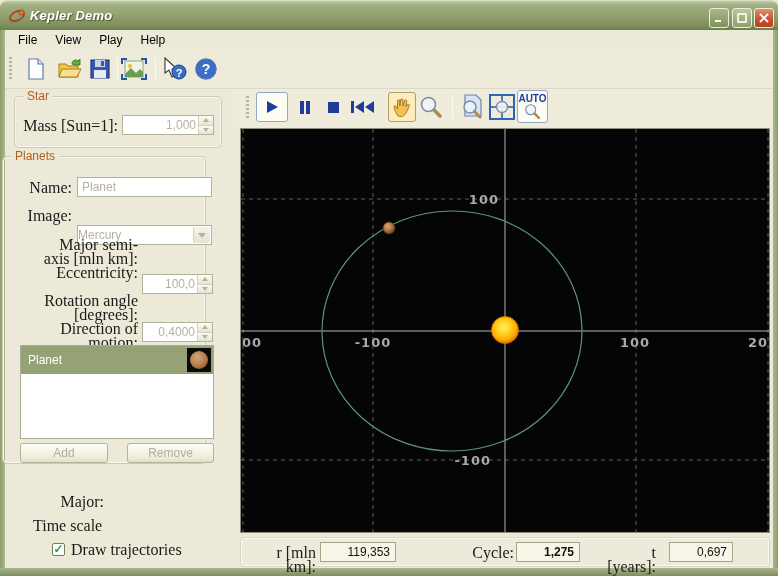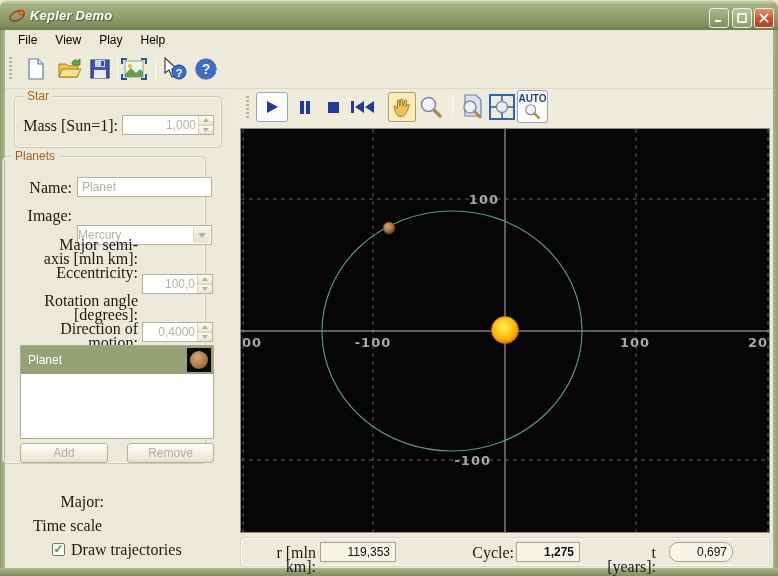--- a/index.html
+++ b/index.html
@@ -361,17 +361,17 @@
   <div class="abs statusbar"></div>
   <div class="abs lbl lblr" style="left:256px;top:546px;width:60px;">r [mln km]:</div>
   <div class="abs stat-field" style="left:320px;top:542px;width:76px;height:20px;">
     <span>119,353</span>
   </div>
   <div class="abs lbl lblr" style="left:470px;top:546px;width:44px;">Cycle:</div>
   <div class="abs stat-field" style="left:516px;top:542px;width:64px;height:20px;font-weight:bold;">
     <span>1,275</span>
   </div>
   <div class="abs lbl lblr" style="left:606px;top:546px;width:50px;">t [years]:</div>
-  <div class="abs stat-field" style="left:669px;top:542px;width:64px;height:20px;border-radius:9px;">
+  <div class="abs stat-field" style="left:669px;top:542px;width:64px;height:20px;">
     <span>0,697</span>
   </div>
 
 </div>
 
 </body></html>

